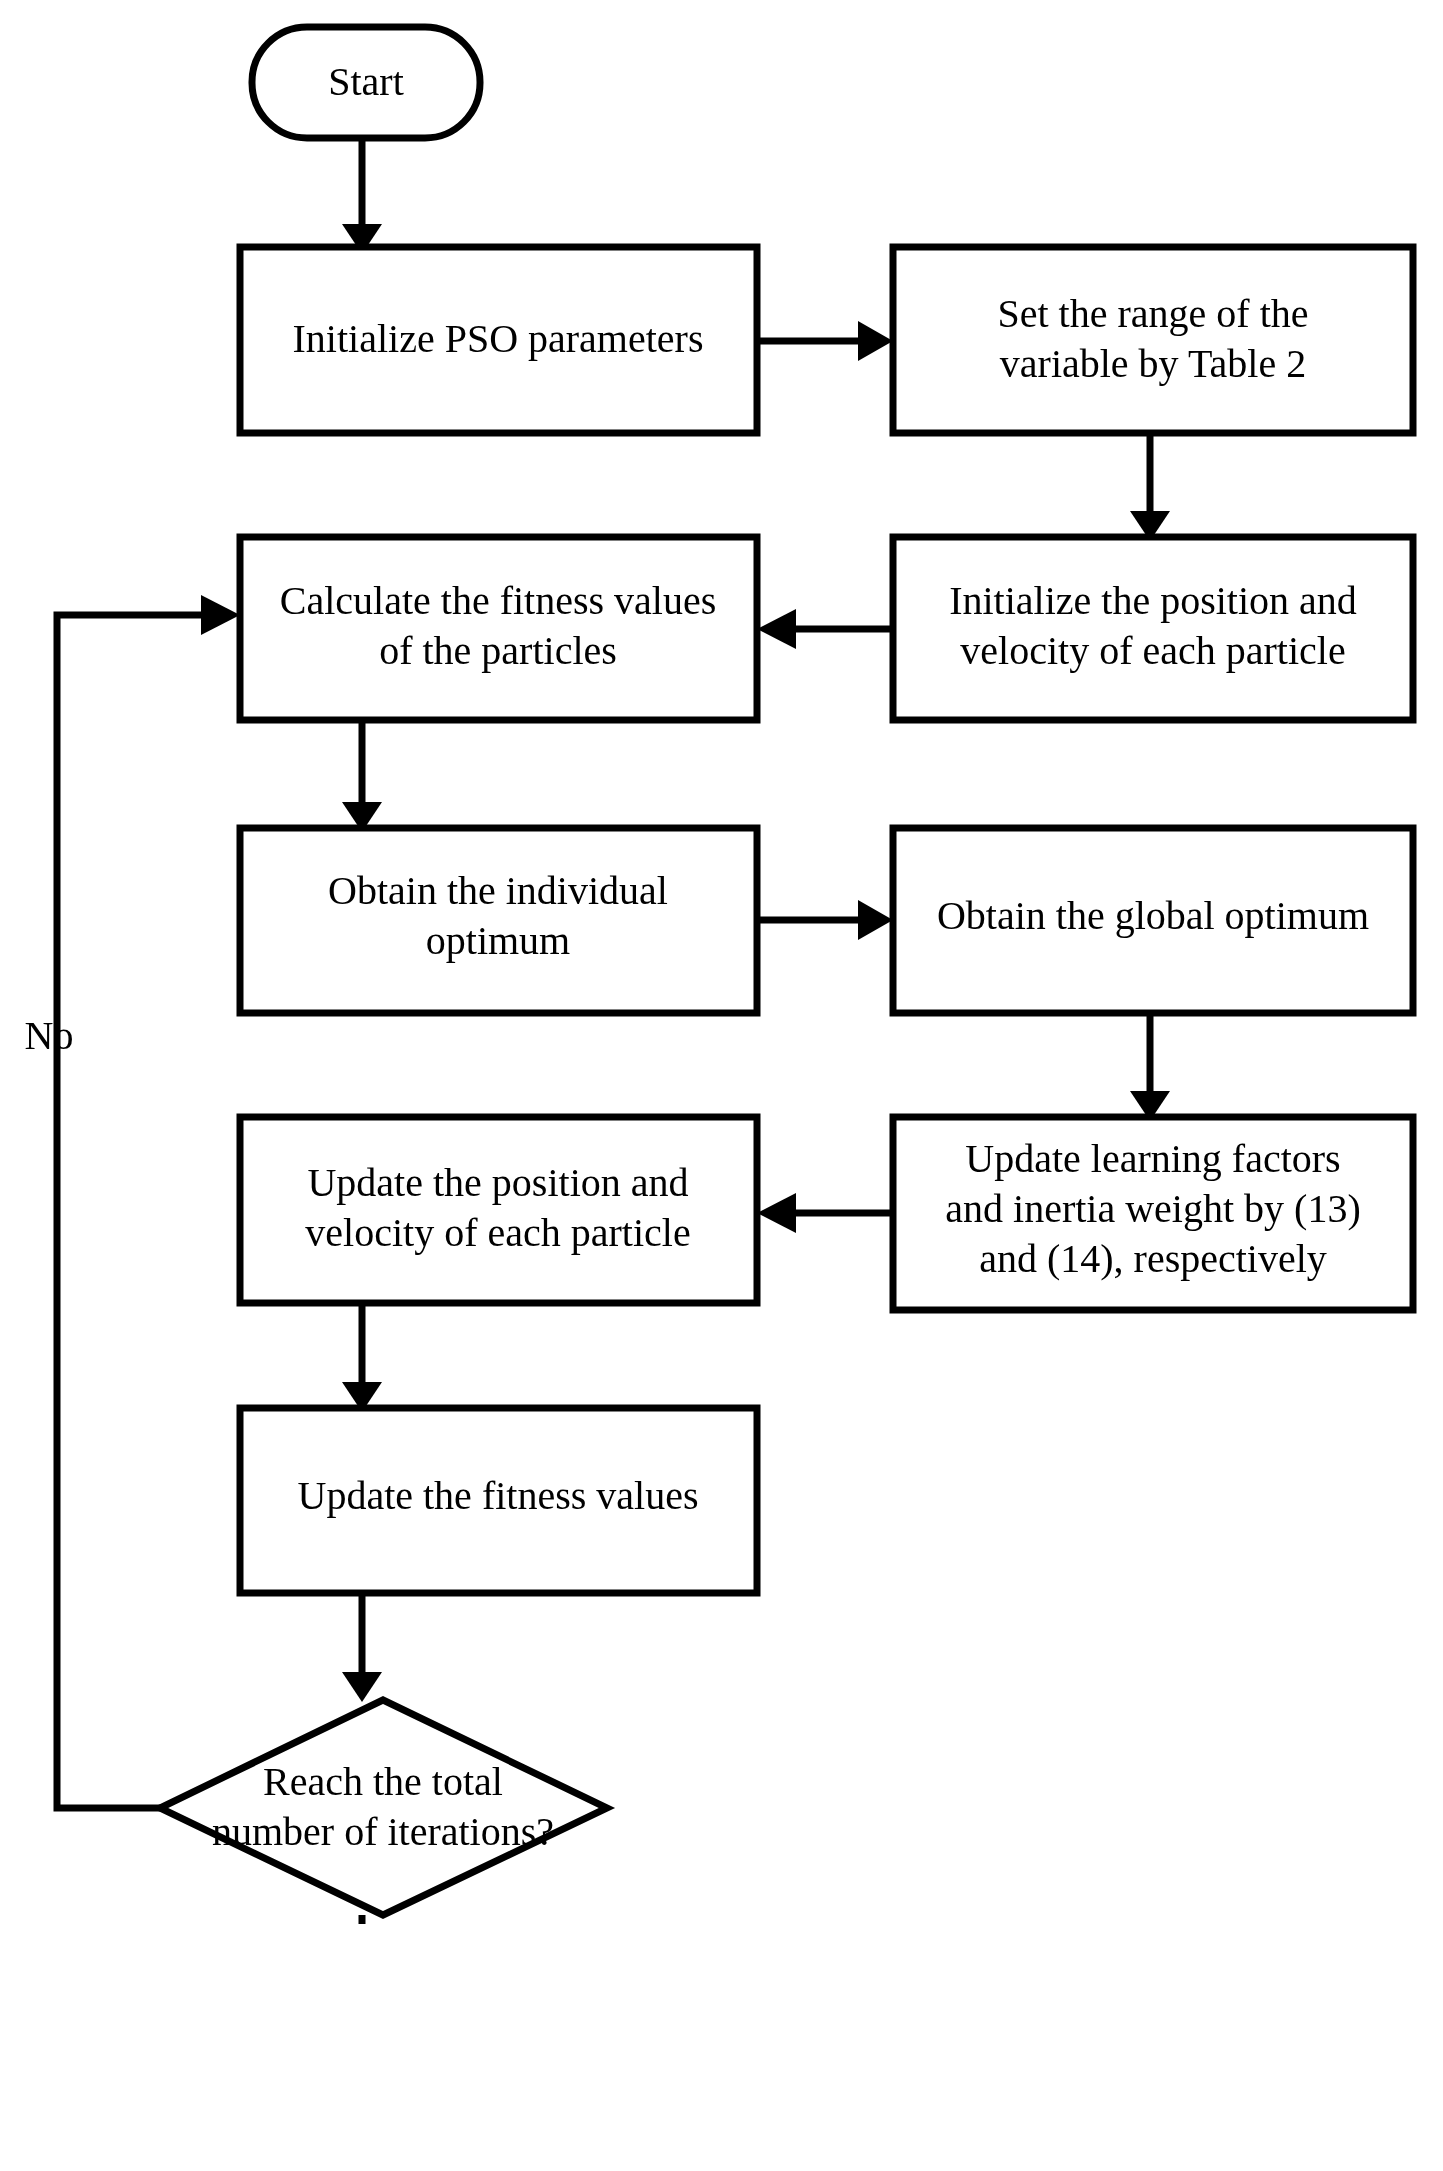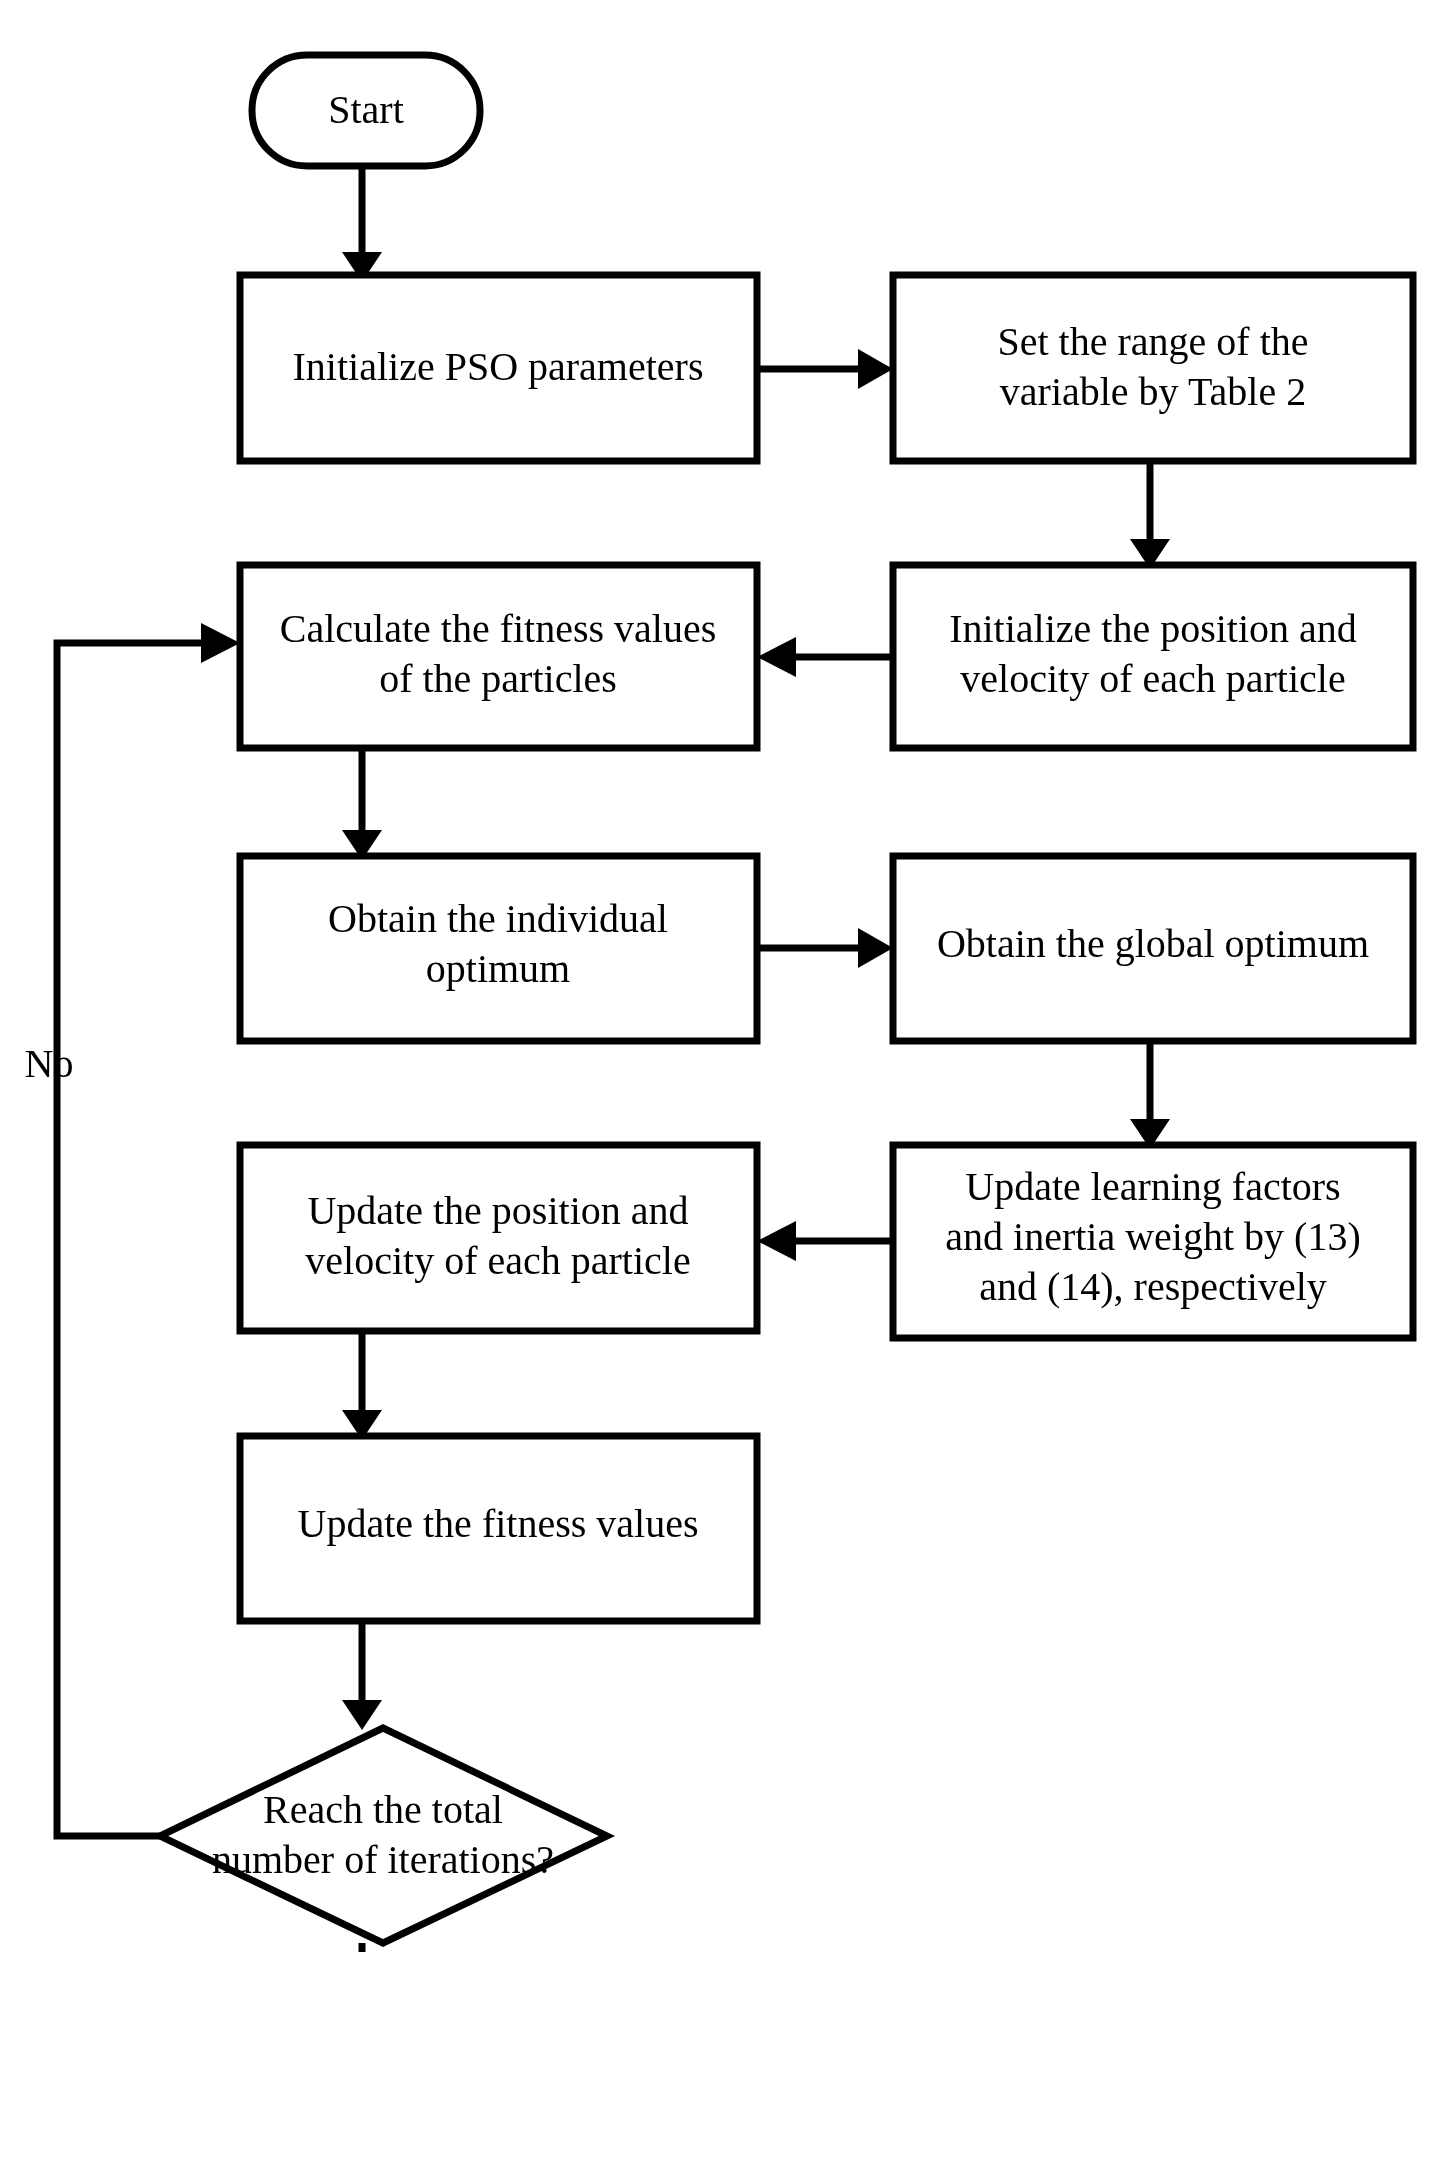--- a/index.html
+++ b/index.html
@@ -10,21 +10,20 @@
   }
   body {
     font-family: "Liberation Serif", "DejaVu Serif", serif;
   }
   #canvas {
     position: relative;
     width: 1443px;
     height: 1924px;
     background: #ffffff;
     overflow: hidden;
-    margin-top: 28px;
   }
   svg#flow {
     position: absolute;
     top: 0;
     left: 0;
     width: 1443px;
     height: 2171px;
   }
   .node-shape {
     fill: #ffffff;

